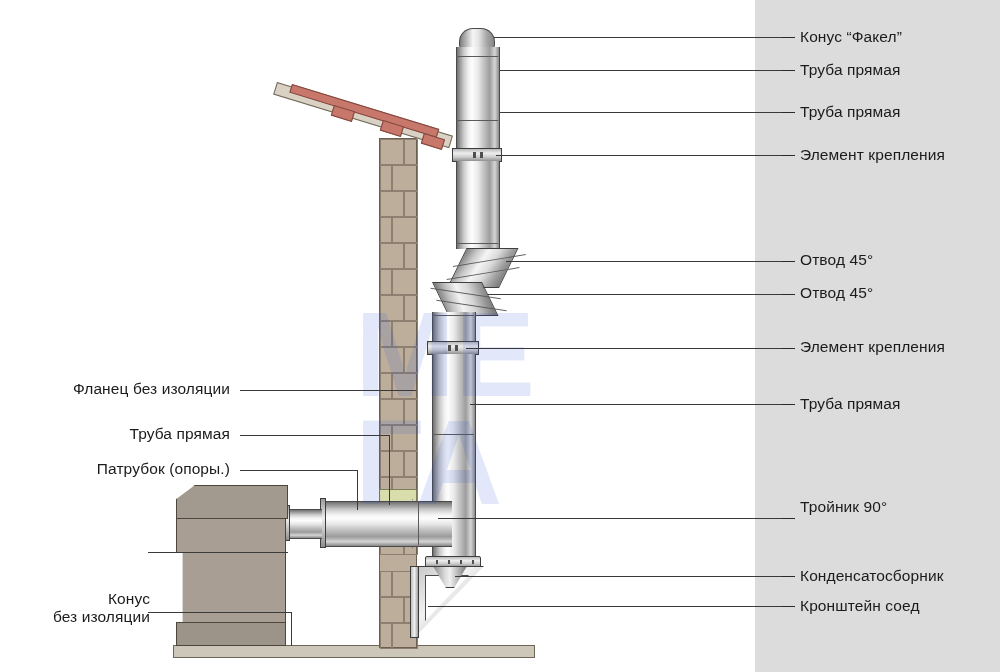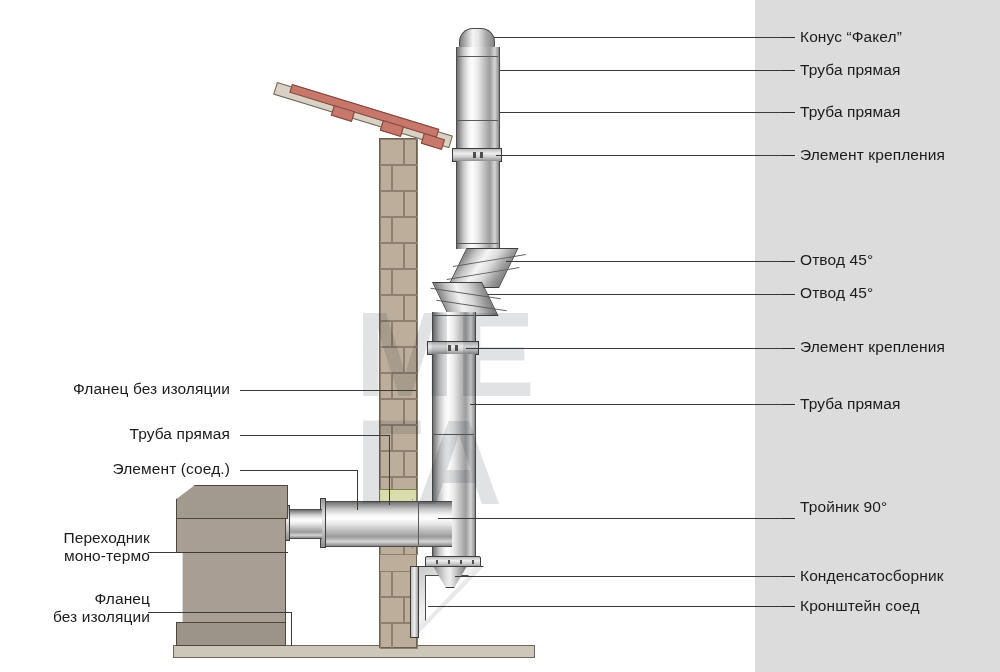--- a/index.html
+++ b/index.html
@@ -75,21 +75,21 @@
 
   
   #boiler{position:absolute;background:#a89e93;border:1px solid #4c463e;box-sizing:border-box;}
   #boiler-top{position:absolute;background:#a89e93;border:1px solid #4c463e;}
   #floor{position:absolute;background:#cdc7ba;border:1px solid #6d6657;box-sizing:border-box;}
 
   
   #watermark{
     position:absolute;left:355px;top:300px;width:240px;height:180px;
     opacity:.12;pointer-events:none;
-    font-size:120px;font-weight:bold;color:#0f172a;
+    font-size:120px;font-weight:bold;color:#1d4ed8;
     font-family:"Liberation Sans", sans-serif;
     line-height:.9;
   }
 </style>
 </head>
 <body>
 
 <div id="stage">
 
   <div id="right-panel"></div>
@@ -295,24 +295,22 @@
 
   <div class="lead h" style="left:240px;top:390px;width:176px;"></div>
   <div class="lbl left" style="right:770px;top:380px;width:220px;">Фланец без изоляции</div>
 
   <div class="lead h" style="left:240px;top:435px;width:150px;"></div>
   <div class="lead v" style="left:389px;top:435px;height:70px;"></div>
   <div class="lbl left" style="right:770px;top:425px;width:220px;">Труба прямая</div>
 
   <div class="lead h" style="left:240px;top:470px;width:118px;"></div>
   <div class="lead v" style="left:357px;top:470px;height:40px;"></div>
-  <div class="lbl left" style="right:770px;top:460px;width:220px;">Элемент (соед.)</div>
+  <div class="lbl left" style="right:770px;top:460px;width:220px;">Патрубок (опоры.)</div>
 
   <div class="lead h" style="left:148px;top:552px;width:140px;"></div>
-  <div class="lbl left" style="right:850px;top:529px;width:140px;white-space:pre-line;">Переходник
-моно-термо</div>
 
   <div class="lead h" style="left:148px;top:612px;width:144px;"></div>
   <div class="lead v" style="left:291px;top:612px;height:34px;"></div>
-  <div class="lbl left" style="right:850px;top:590px;width:140px;white-space:pre-line;">Фланец
+  <div class="lbl left" style="right:850px;top:590px;width:140px;white-space:pre-line;">Конус
 без изоляции</div>
 
 </div>
 
 </body></html>

